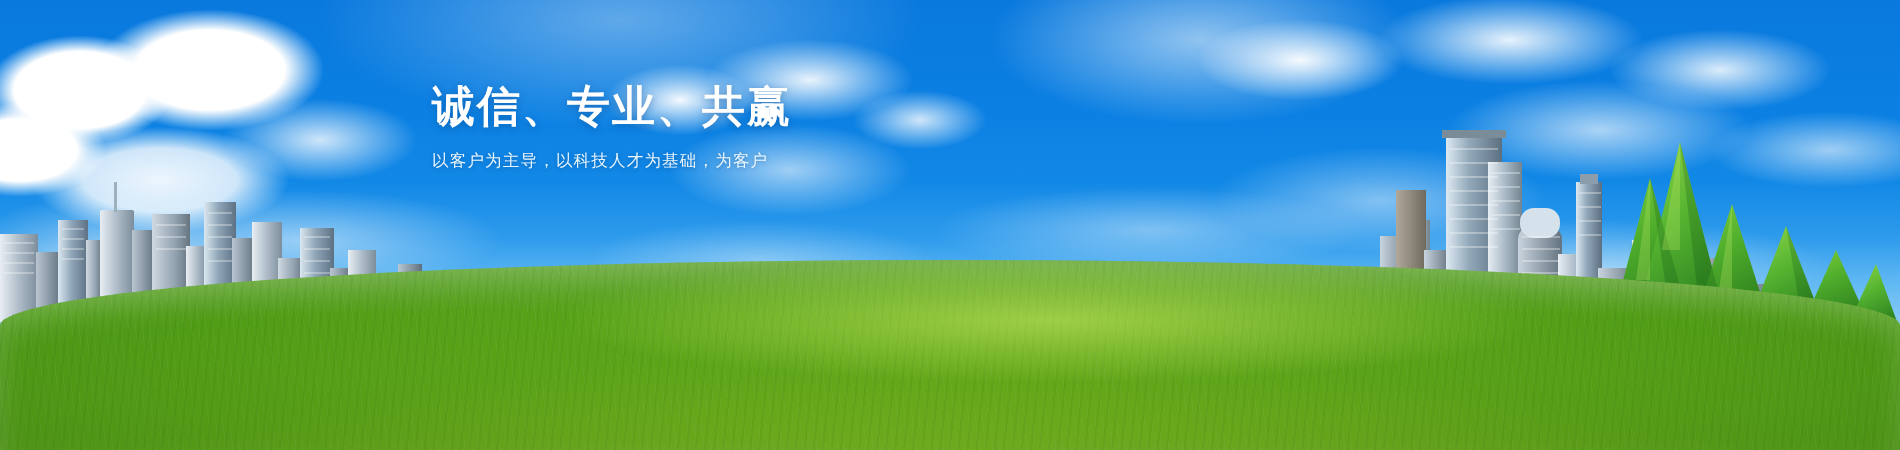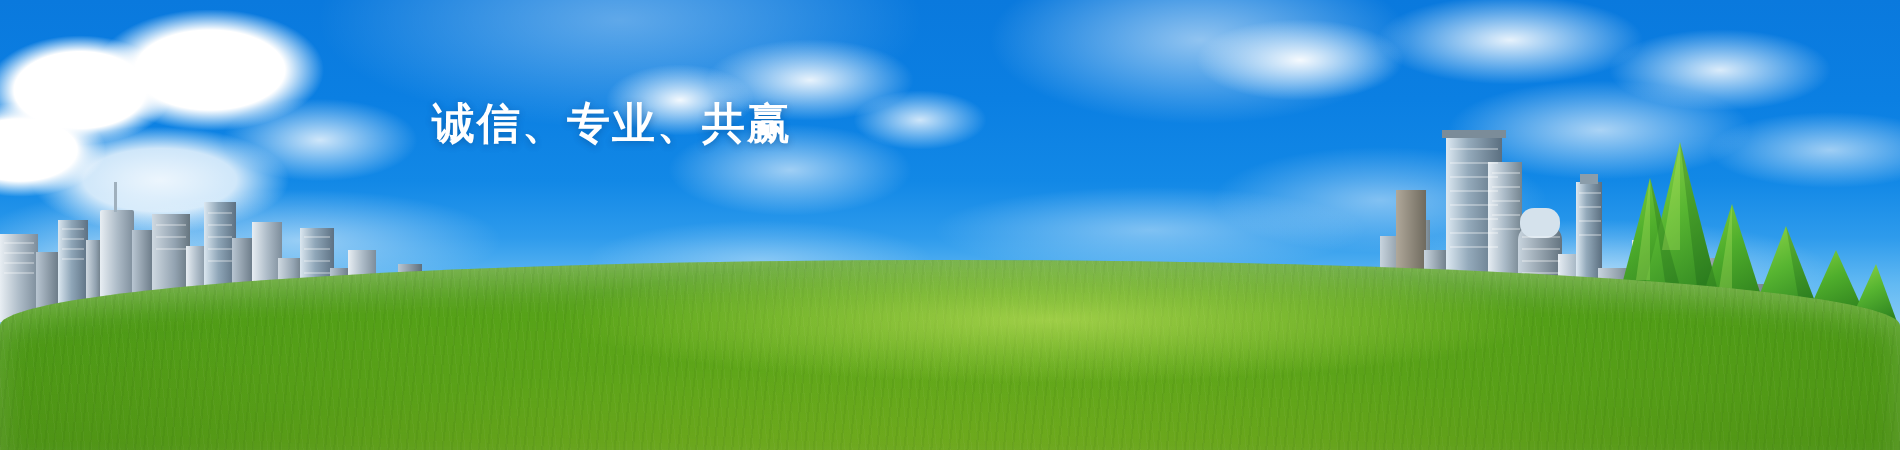--- a/index.html
+++ b/index.html
@@ -82,21 +82,21 @@
   }
   .grass-light {
     position:absolute; left:0; bottom:0; width:1900px; height:190px;
     border-radius:52% 52% 0 0 / 36% 36% 0 0;
     background:
       radial-gradient(ellipse 700px 90px at 1050px 60px, rgba(215,240,110,.55), rgba(255,255,255,0) 70%),
       linear-gradient(180deg, rgba(255,255,255,.12) 0%, rgba(0,0,0,0) 30%, rgba(20,70,5,.22) 100%);
   }
 
   
-  .copy { position:absolute; left:432px; top:101px; width:620px; }
+  .copy { position:absolute; left:432px; top:84px; width:620px; }
   .headline {
     color:#ffffff;
     font-size:43px;
     font-weight:bold;
     letter-spacing:2px;
     line-height:1.05;
     white-space:nowrap;
     text-shadow:0 2px 7px rgba(0,40,90,.30);
   }
   .subline {
@@ -283,16 +283,17 @@
     </svg>
   </div>
 
   <div class="grass"></div>
   <div class="grass-tex"></div>
   <div class="grass-light"></div>
 
   <div class="copy">
     <div class="headline">诚信、专业、共赢</div>
     <div class="subline">
+      <div>以客户为主导，以科技人才为基础，为客户</div>
     </div>
   </div>
 
 </div>
 
 </body></html>

